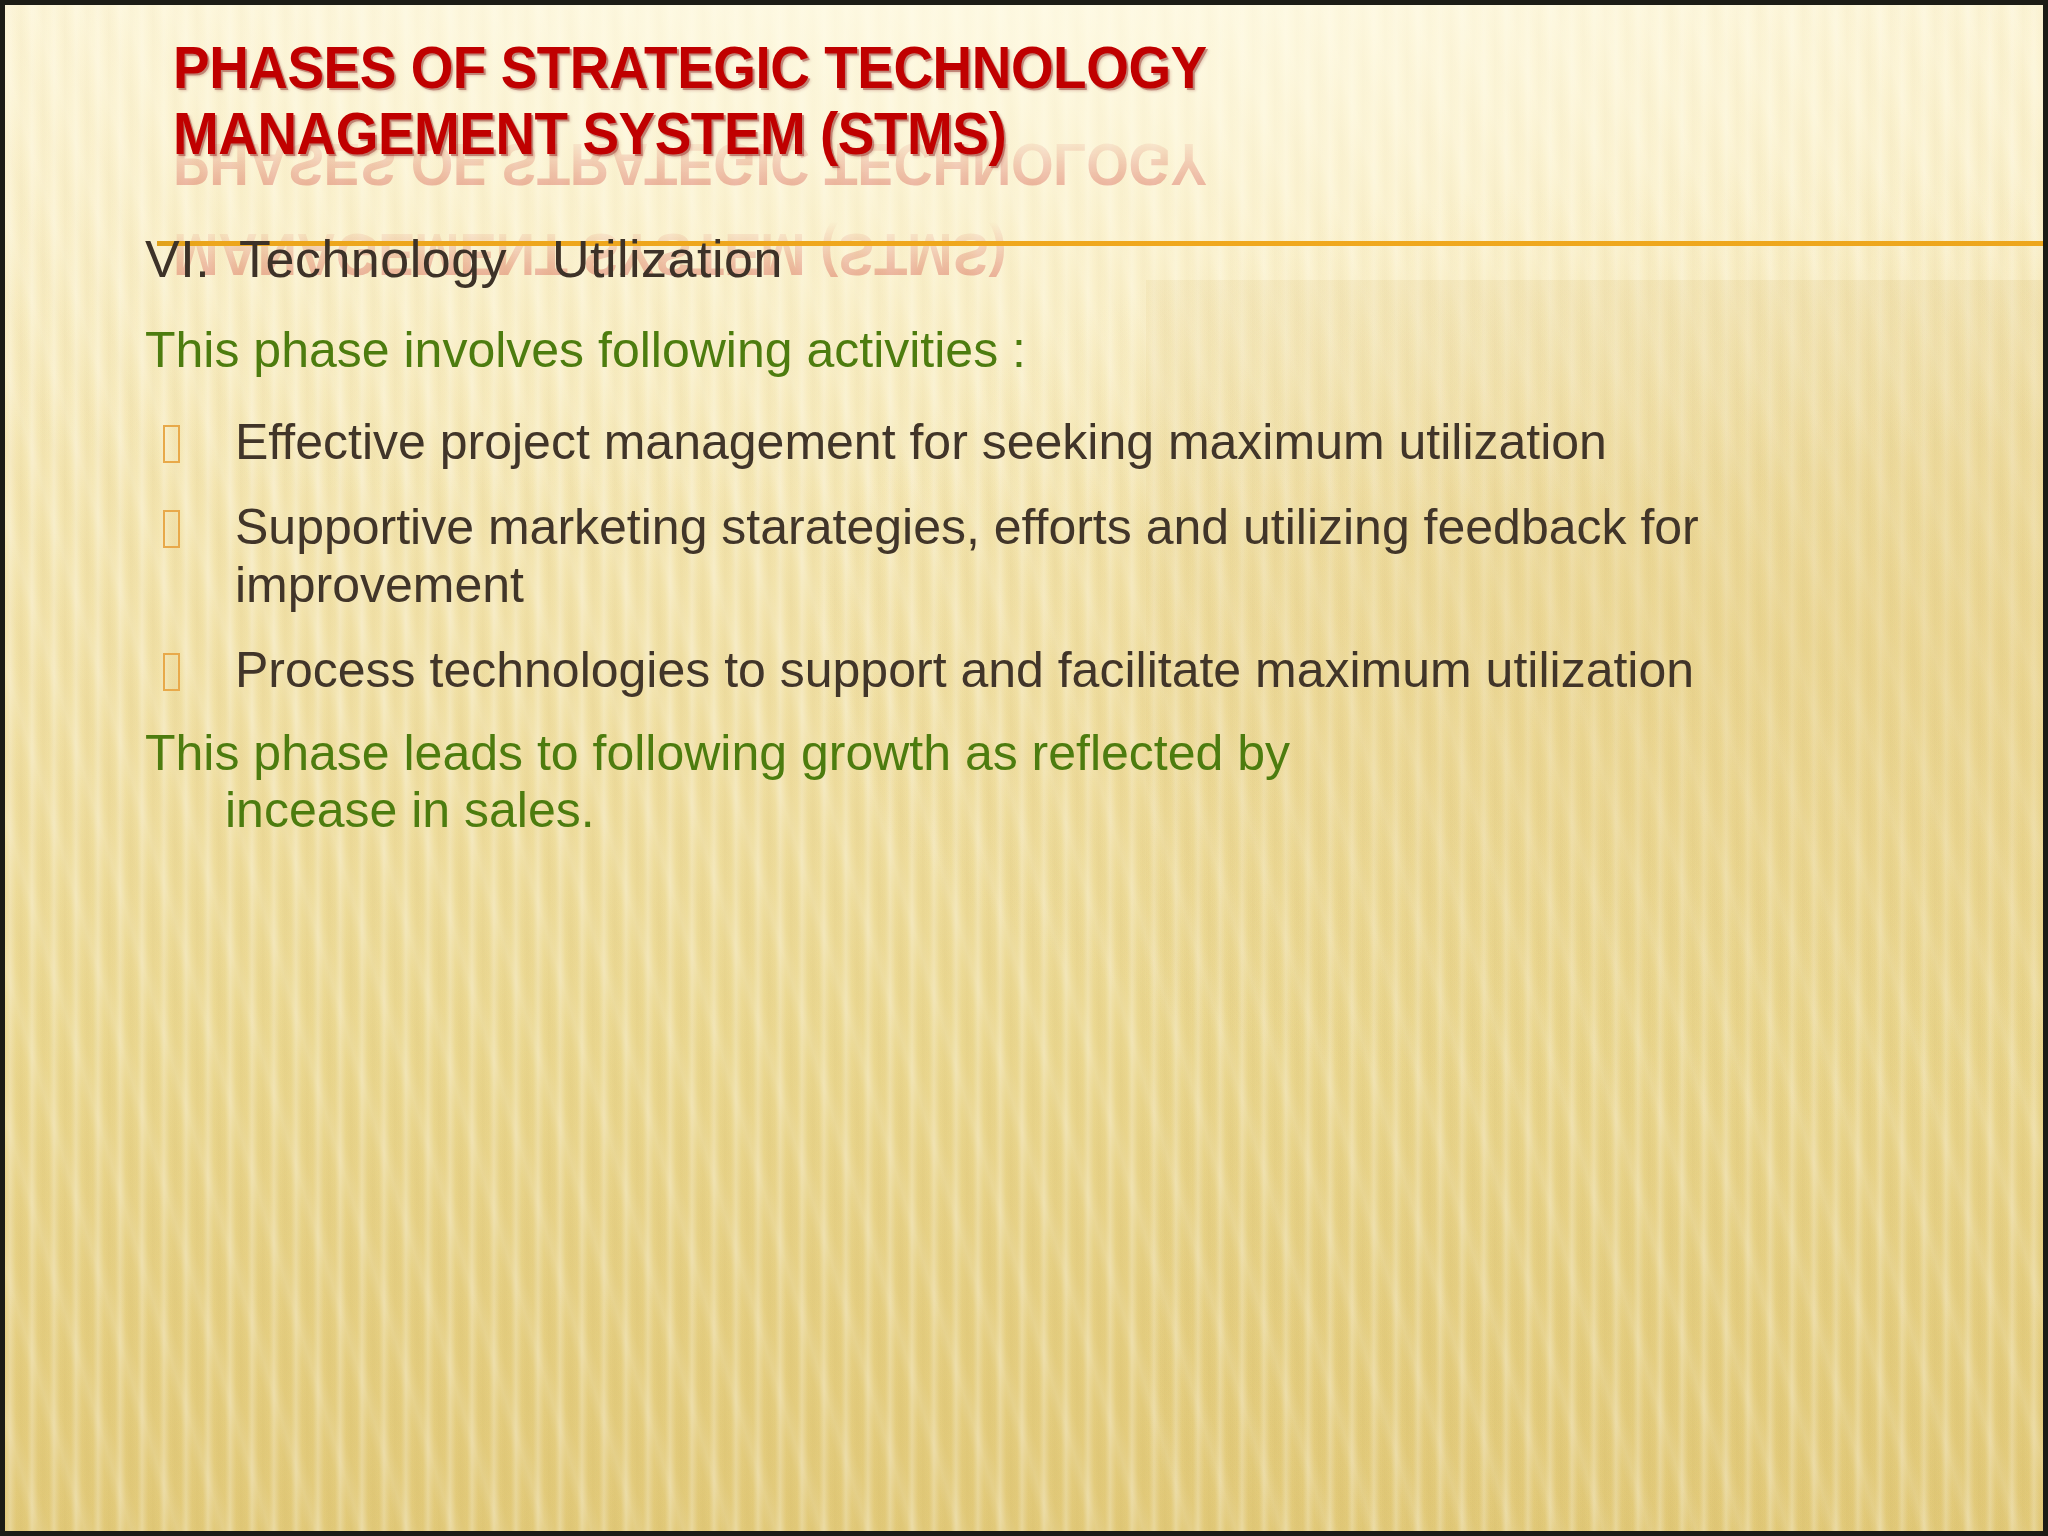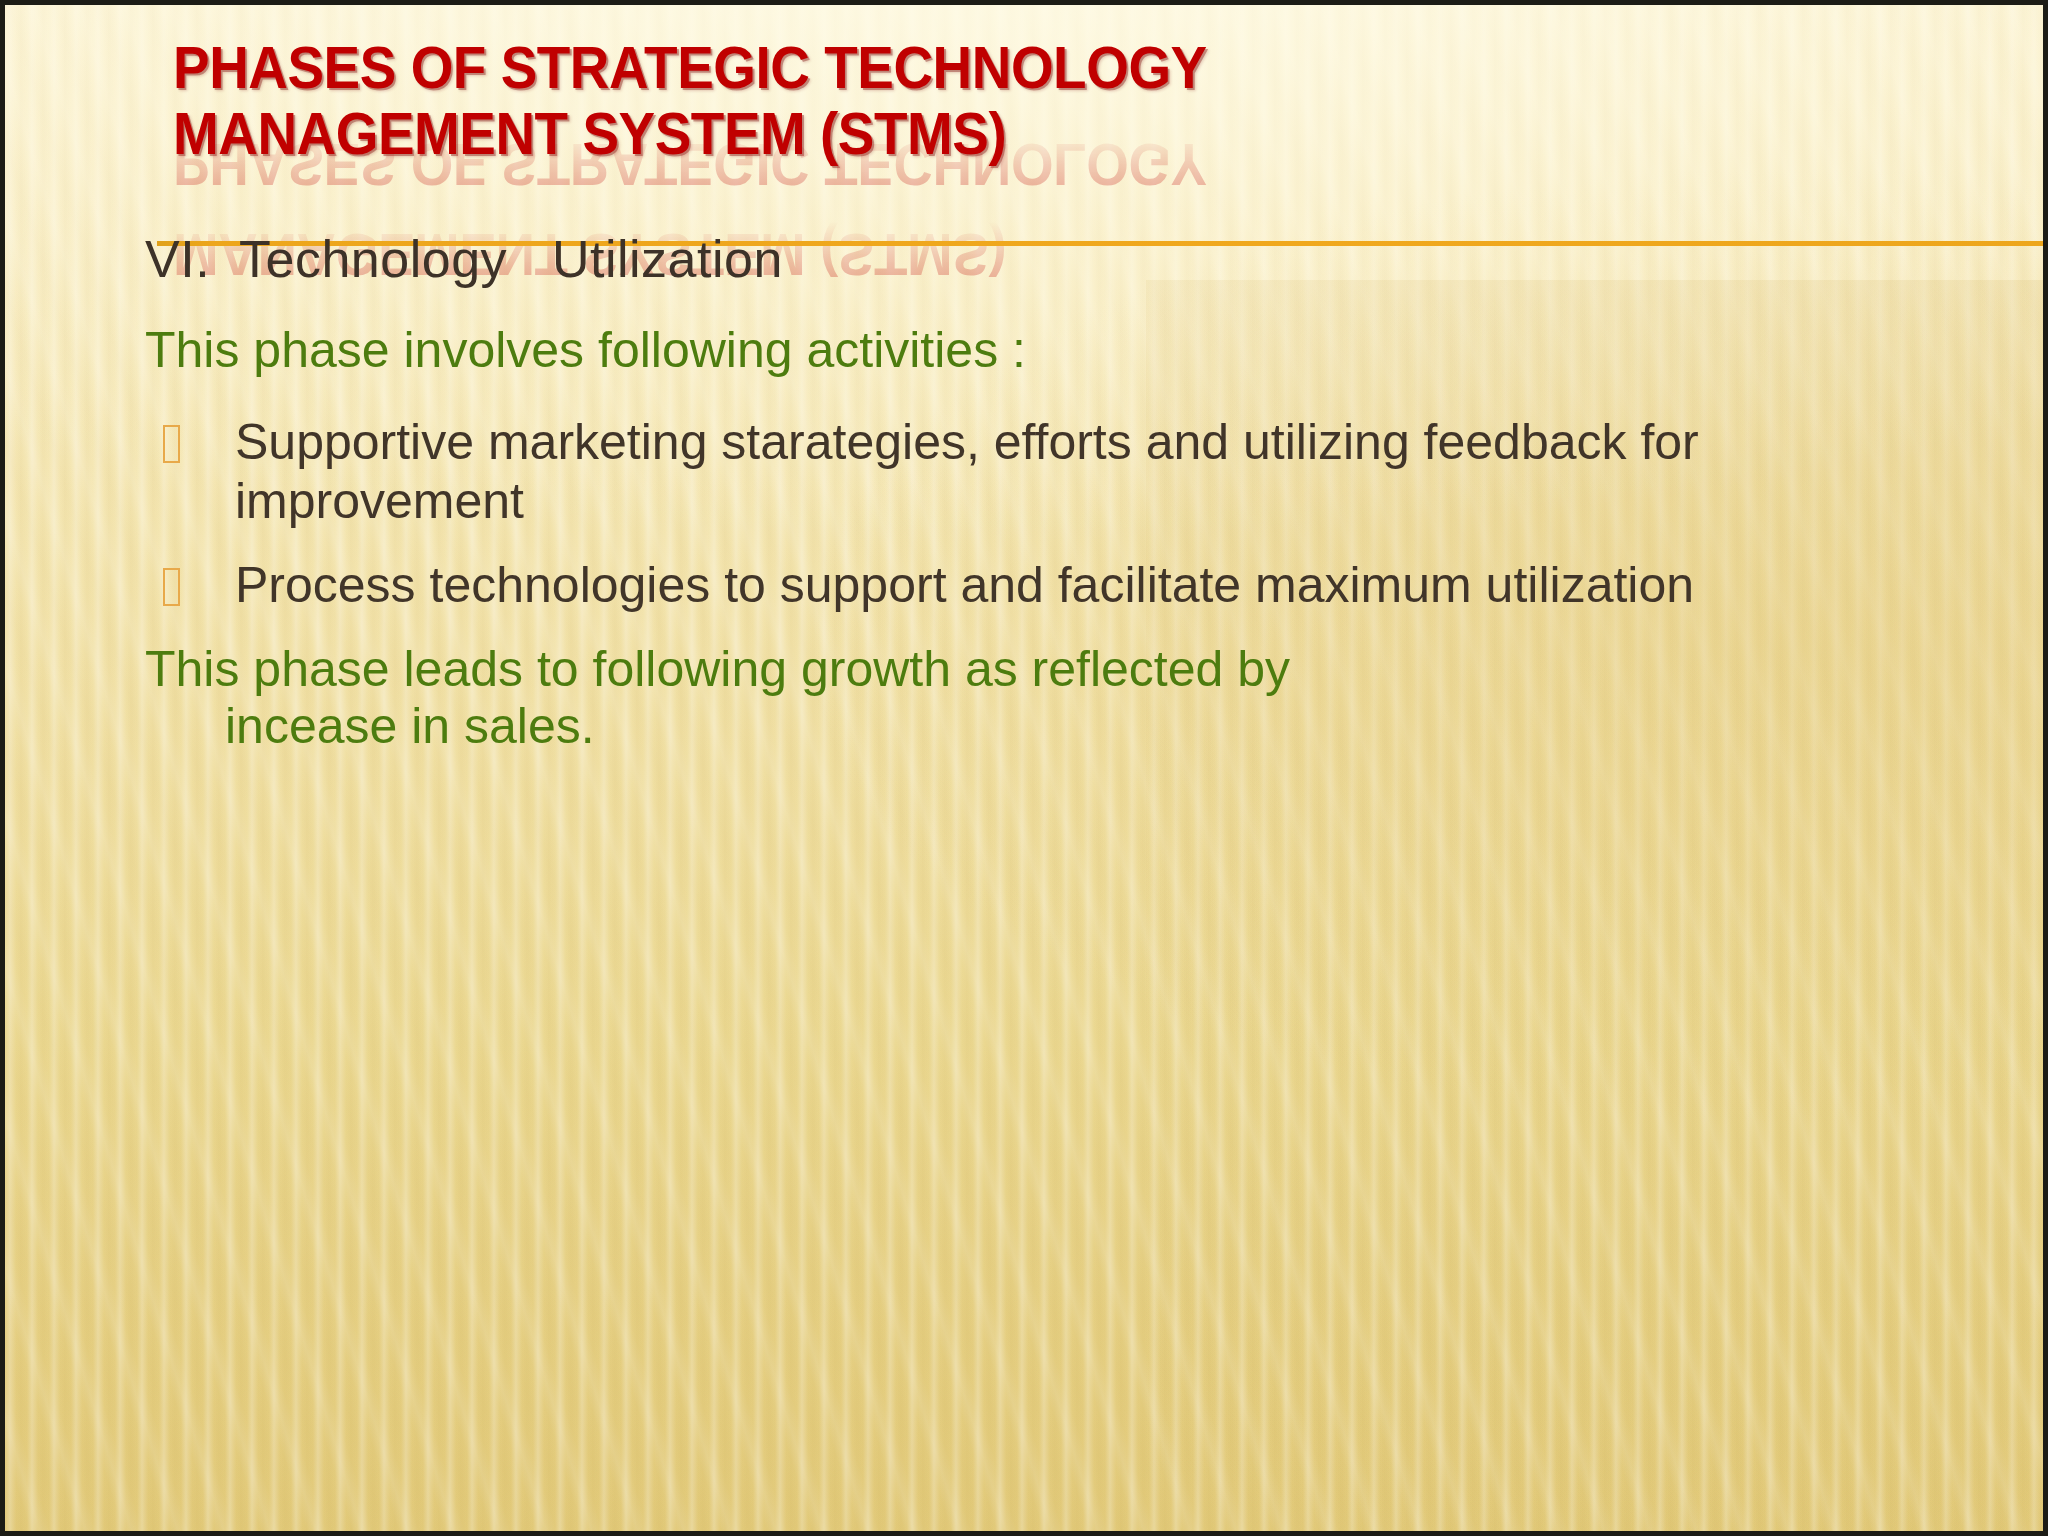--- a/index.html
+++ b/index.html
@@ -228,20 +228,24 @@
 
     <div class="body-area">
 
       <div class="heading">VI.  Technology   Utilization</div>
 
       <p class="para">This phase involves following activities :</p>
 
       <ul class="bullets">
         <li>
           <span class="tofu"></span>
+          <span>Effective project management for seeking maximum utilization</span>
+        </li>
+        <li>
+          <span class="tofu"></span>
           <span>Supportive marketing starategies, efforts and utilizing feedback  for improvement</span>
         </li>
         <li>
           <span class="tofu"></span>
           <span>Process technologies to support and facilitate maximum utilization</span>
         </li>
       </ul>
 
       <p class="para trailing">
         <span>This phase leads to following growth as reflected by</span>

